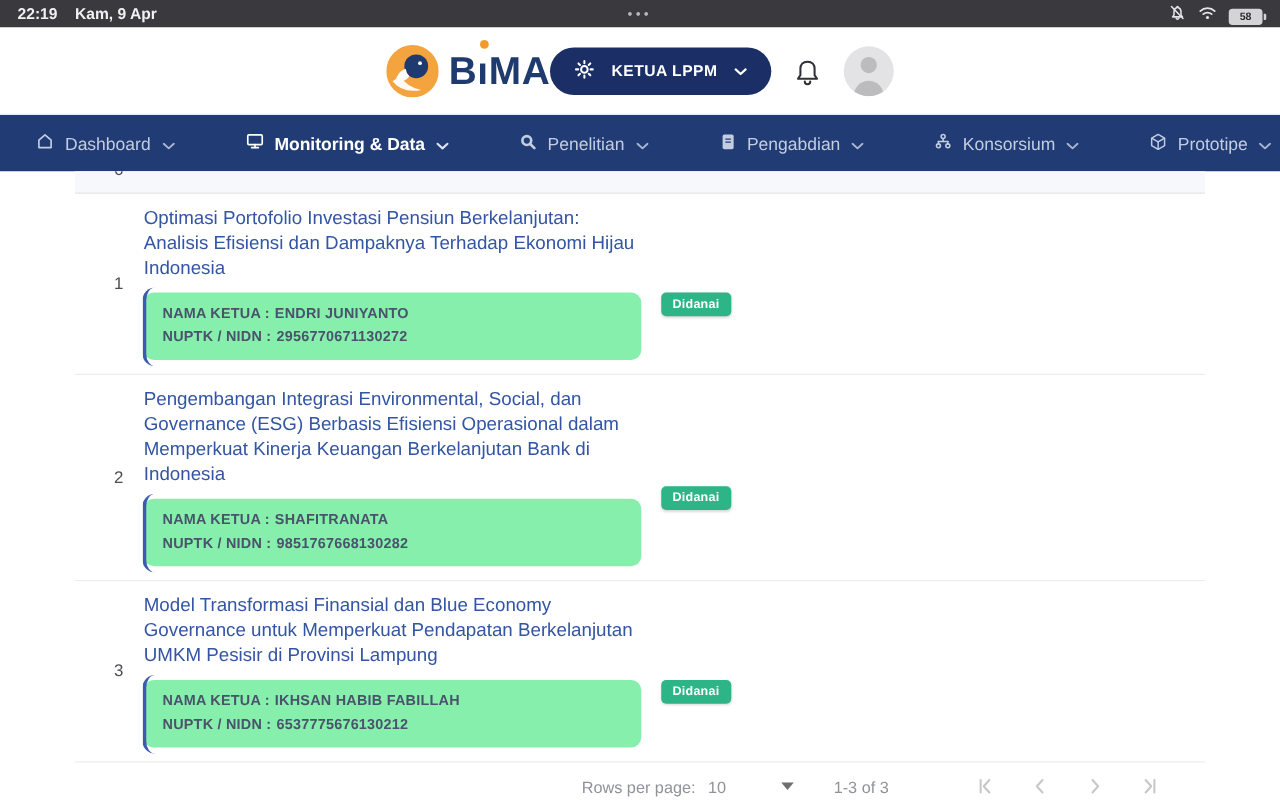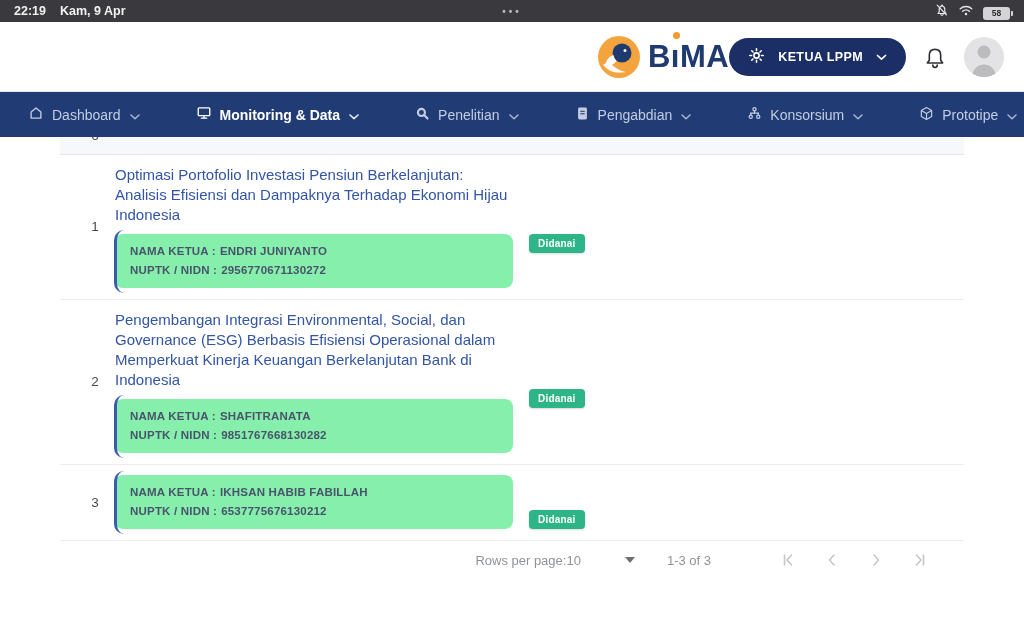--- a/index.html
+++ b/index.html
@@ -17,21 +17,21 @@
   .sb-left{display:flex;gap:14px;align-items:flex-end;}
   .sb-center{position:absolute;left:0;right:0;text-align:center;letter-spacing:3px;color:#b9b9bd;font-size:10px;}
   .sb-right{display:flex;gap:9px;align-items:flex-end;z-index:1;}
   .battery{
     width:27px;height:13px;background:#d4d4d7;border-radius:3px;color:#2c2c2e;
     font-size:8.5px;font-weight:bold;display:flex;align-items:center;justify-content:center;position:relative;
   }
   .battery::after{content:"";position:absolute;right:-3px;top:4px;width:2px;height:5px;background:#d4d4d7;border-radius:0 1px 1px 0;}
   
   .app-header{
-    height:69px;background:#fff;display:flex;align-items:center;justify-content:flex-end;
+    height:69px;background:#fff;display:flex;align-items:center;justify-content:center;
     padding:0 20px;border-bottom:1px solid #e4e9f3;
   }
   .brand{display:flex;align-items:center;gap:8px;}
   .brand-text{font-size:31px;font-weight:800;color:#1e3a6e;letter-spacing:.5px;line-height:1;}
   .brand-text .i-dot{position:relative;}
   .brand-text .i-dot::after{content:"";position:absolute;left:2px;top:-7px;width:7px;height:7px;border-radius:50%;background:#f29a2e;}
   .header-right{display:flex;align-items:center;gap:18px;}
   .role-pill{
     background:#1b2f66;color:#fff;height:38px;border-radius:20px;border:none;
     display:flex;align-items:center;gap:13px;padding:0 19px;cursor:pointer;
@@ -73,21 +73,21 @@
   .col-status{margin-left:16px;flex:0 0 auto;}
   .badge{
     display:inline-block;background:#2db487;color:#fff;font-size:10px;font-weight:bold;
     padding:4px 9px;border-radius:4px;letter-spacing:.2px;box-shadow:0 1px 2px rgba(0,0,0,.15);margin-top:34px;
   }
   
   .pagination{
     display:flex;align-items:center;justify-content:flex-end;
     padding:10px 35px 8px 0;color:#8f9398;font-size:13px;gap:0;
   }
-  .rpp-label{}
+  .rpp-label{margin-right:10px;}
   .rpp-select{display:flex;align-items:center;gap:16px;cursor:pointer;}
   .rpp-value{margin-right:28px;}
   .caret-down{
     width:0;height:0;border-left:5px solid transparent;border-right:5px solid transparent;
     border-top:6px solid #6f6f73;margin-right:32px;cursor:pointer;
   }
   .range-text{margin-right:42px;color:#8f9398;}
   .pg-btn{background:none;border:none;padding:0;margin:0 0 0 26px;cursor:pointer;display:flex;align-items:center;color:#c6c6ca;}
 </style>
 </head>
@@ -282,20 +282,21 @@
         </div>
       </div>
       <div class="col-status">
         <span class="badge">Didanai</span>
       </div>
     </div>
 
     <div class="t-row">
       <div class="col-no">3</div>
       <div class="col-main">
+        <p class="row-title">Model Transformasi Finansial dan Blue Economy Governance untuk Memperkuat Pendapatan Berkelanjutan UMKM Pesisir di Provinsi Lampung</p>
         <div class="info-box">
           <span class="brace"></span>
           <div><span>NAMA KETUA :</span><span class="info-val">IKHSAN HABIB FABILLAH</span></div>
           <div><span>NUPTK / NIDN :</span><span class="info-val">6537775676130212</span></div>
         </div>
       </div>
       <div class="col-status">
         <span class="badge">Didanai</span>
       </div>
     </div>

